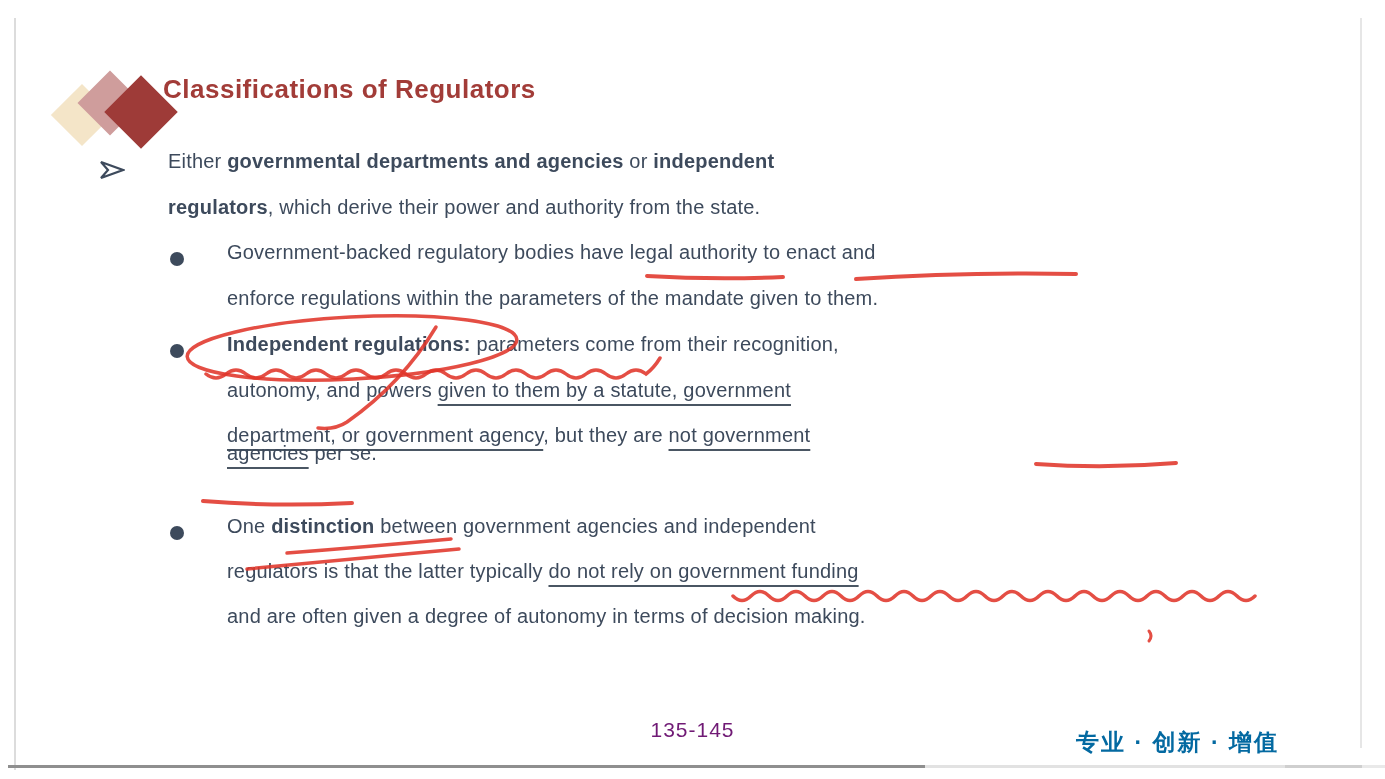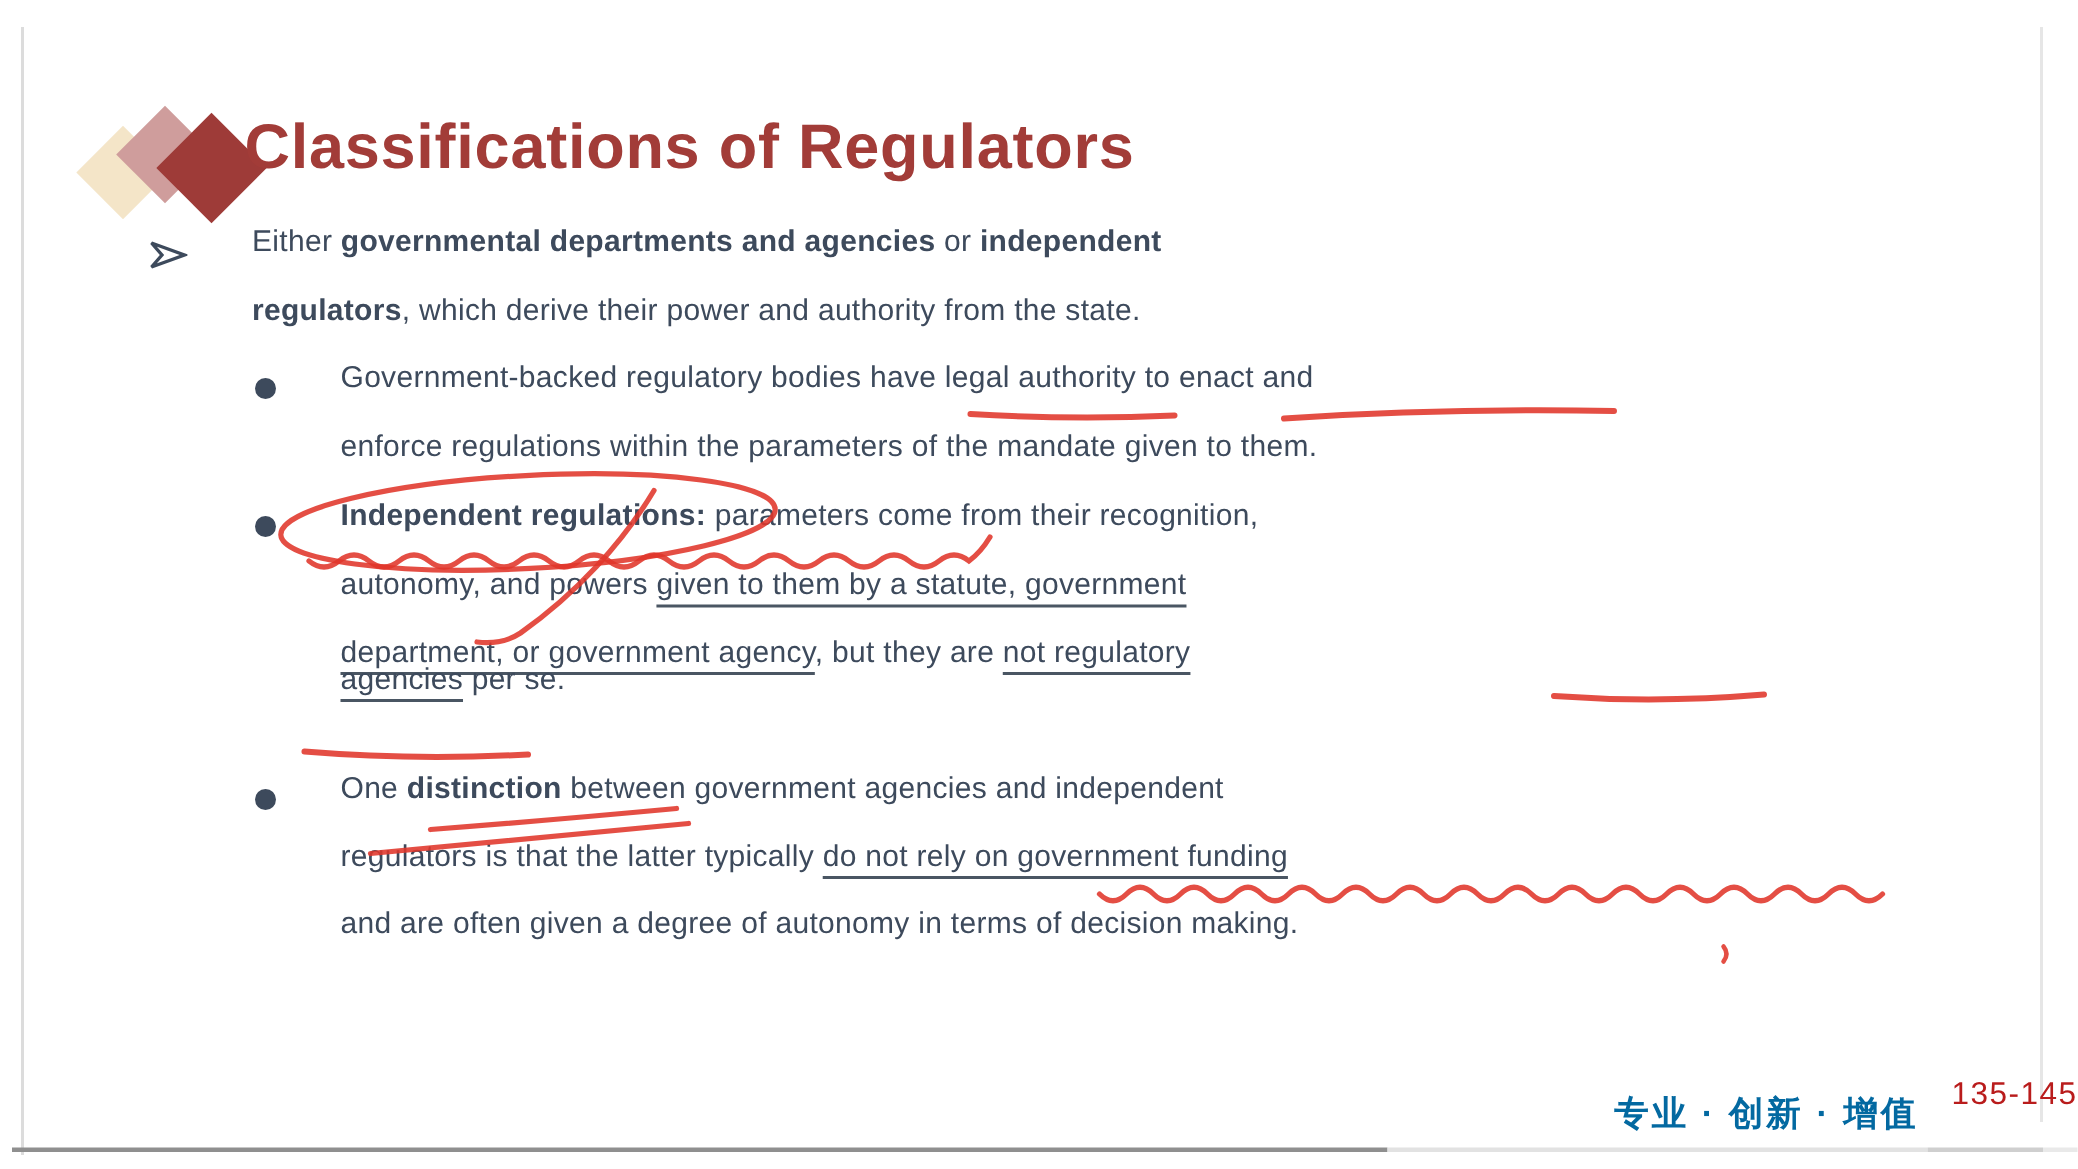--- a/index.html
+++ b/index.html
@@ -8,21 +8,21 @@
     font-family:"Liberation Sans", sans-serif;overflow:hidden;
   }
   
   .edge-line{position:absolute;background:#dcdcdc;}
   #left-edge{left:14px;top:18px;width:2px;height:752px;}
   #right-edge{left:1360px;top:18px;width:2px;height:730px;background:#e6e6e6;}
 
   
   .title{
     position:absolute;left:163px;top:74px;
-    font-size:42px;font-weight:700;color:#a23c38;letter-spacing:.5px;white-space:nowrap;
+    font-size:26px;font-weight:700;color:#a23c38;letter-spacing:.5px;white-space:nowrap;
   }
   .diamond{position:absolute;transform:rotate(45deg);}
   #diamond-cream{left:60px;top:93px;width:44px;height:44px;background:#f4e5c8;}
   #diamond-pink{left:87px;top:80px;width:46px;height:46px;background:#cf9d9c;}
   #diamond-dark{left:115px;top:86px;width:52px;height:52px;background:#9e3b38;}
 
   
   .line{
     position:absolute;left:207px;font-size:20px;color:#3d4a5c;
     letter-spacing:.2px;white-space:nowrap;margin-left:20px;
@@ -36,22 +36,22 @@
     text-underline-offset:7px;
   }
   .bullet-dot{
     position:absolute;left:170px;width:14px;height:14px;border-radius:50%;
     background:#3d4a5c;
   }
   .arrow-bullet{position:absolute;left:99px;}
 
   
   #page-number{
-    position:absolute;left:0;top:718px;width:1385px;text-align:right;
-    font-size:21px;color:#b91c1c;letter-spacing:1px;
+    position:absolute;left:0;top:718px;width:1385px;text-align:center;
+    font-size:21px;color:#701a75;letter-spacing:1px;
   }
   #brand-text{
     position:absolute;right:106px;top:727px;
     font-size:23px;font-weight:700;color:#0369a1;letter-spacing:2px;
   }
 
   
   .bar-seg{position:absolute;top:765px;height:3px;}
   #bar-played{left:8px;width:917px;background:#8f8f8f;}
   #bar-buffer{left:925px;width:360px;background:#e2e2e2;}
@@ -79,21 +79,21 @@
 <div class="line lv1" style="top:150px"><span>Either </span><b>governmental departments and agencies</b><span> or </span><b>independent</b></div>
 <div class="line lv1" style="top:196px"><b>regulators</b><span>, which derive their power and authority from the state.</span></div>
 
 <span class="bullet-dot" style="top:252px"></span>
 <div class="line" style="top:241px">Government-backed regulatory bodies have legal authority to enact and</div>
 <div class="line" style="top:287px">enforce regulations within the parameters of the mandate given to them.</div>
 
 <span class="bullet-dot" style="top:344px"></span>
 <div class="line" style="top:333px"><b>Independent regulations:</b><span> parameters come from their recognition,</span></div>
 <div class="line" style="top:379px"><span>autonomy, and powers </span><span class="ul">given to them by a statute, government</span></div>
-<div class="line" style="top:424px"><span class="ul">department, or government agency</span><span>, but they are </span><span class="ul">not regulatory</span></div>
+<div class="line" style="top:424px"><span class="ul">department, or government agency</span><span>, but they are </span><span class="ul">not government</span></div>
 <div class="line" style="top:442px"><span class="ul">agencies</span><span> per se.</span></div>
 
 <span class="bullet-dot" style="top:526px"></span>
 <div class="line" style="top:515px"><span>One </span><b>distinction</b><span> between government agencies and independent</span></div>
 <div class="line" style="top:560px"><span>regulators is that the latter typically </span><span class="ul">do not rely on government funding</span></div>
 <div class="line" style="top:605px">and are often given a degree of autonomy in terms of decision making.</div>
 
 <svg id="ink-overlay" width="1385" height="779" viewBox="0 0 1385 779">
   <g fill="none" stroke="#e0352a" stroke-linecap="round" stroke-opacity="0.88">
 

